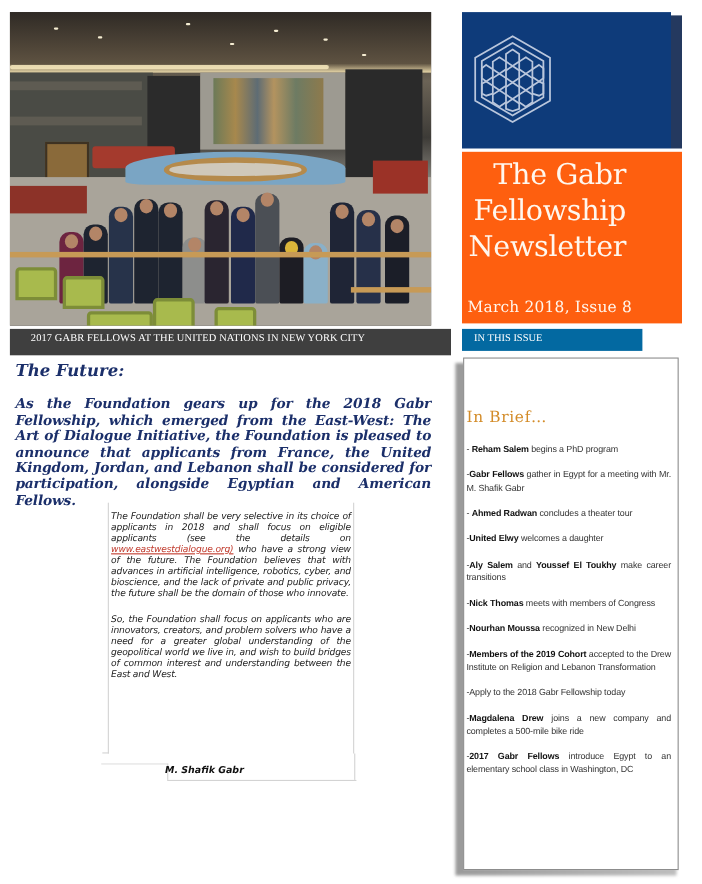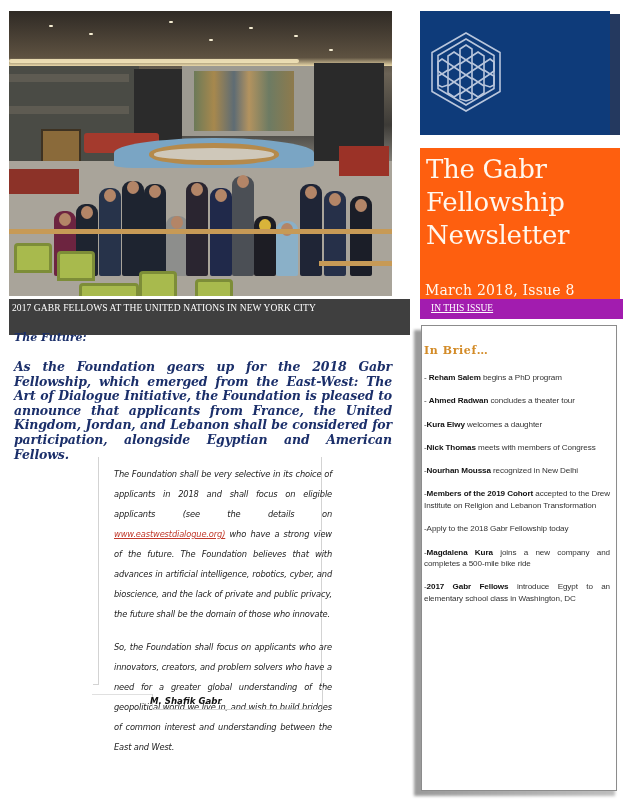--- a/index.html
+++ b/index.html
@@ -32,73 +32,73 @@
   .photo .table { position:absolute; left:140px; top:132px; width:130px; height:22px; border:5px solid #b58a4b; border-radius:50% 50% 45% 45%; background:#cfc8ba; }
   .photo .people { position:absolute; left:45px; top:160px; width:320px; height:105px; }
   .photo .person { position:absolute; bottom:0; width:22px; border-radius:9px 9px 2px 2px; background:#1e2430; }
   .photo .head { position:absolute; width:12px; height:13px; border-radius:50%; background:#b38567; }
   .photo .rail { position:absolute; left:0; top:218px; width:100%; height:5px; background:#c79a56; }
   .photo .rail2 { position:absolute; left:310px; top:250px; width:73px; height:5px; background:#c79a56; }
   .photo .chair { position:absolute; width:38px; height:30px; background:#a8ba4d; border:3px solid #7d8d38; border-radius:4px 4px 0 0; }
 
   
   .caption-bar {
-    position: absolute; left: 9px; top: 299px; width: 401px; height: 36px;
+    position: absolute; left: 9px; top: 299px; width: 401px; height: 24px;
     background: #3f3f3f; color: #ffffff;
     font-family: "Liberation Serif", serif; font-size: 9.5px; letter-spacing: 0.1px;
-    padding: 4px 0 0 3px; white-space: nowrap;
+    padding: 4px 0 0 19px; white-space: nowrap;
   }
 
   
   .logo-panel {
     position: absolute; left: 420px; top: 11px; width: 190px; height: 124px;
     background: #0e3b7a;
   }
   .logo-panel-shadow { position:absolute; left:610px; top:14px; width:10px; height:121px; background:#24395f; }
   .logo-hex { position:absolute; left:5px; top:20px; width:82px; height:82px; }
   .logo-text {
     position: absolute; left: 93px; top: 43px; color: #e6ebf3;
     font-family: "Liberation Serif", serif; font-size: 11px; line-height: 15px;
   }
   .title-panel {
-    position: absolute; left: 420px; top: 148px; width: 200px; height: 156px;
-    background: #fe5f0f; color: #fff7ee;
+    position: absolute; left: 420px; top: 138px; width: 200px; height: 156px;
+    background: #fe5f0f; color: #fff7ee; text-align: right;
   }
   .title-main {
     position: absolute; left: 6px; top: 5px;
     font-family: "DejaVu Serif", serif; font-size: 26px; line-height: 33px; letter-spacing: -0.3px;
   }
   .title-issue {
     position: absolute; left: 5px; top: 134px;
     font-family: "DejaVu Serif", serif; font-size: 14px; letter-spacing: 0.2px;
   }
   .issue-bar {
-    position: absolute; left: 420px; top: 299px; width: 203px; height: 20px;
-    background: #a21caf; color: #ffffff;
-    font-family: "Liberation Serif", serif; font-size: 9.5px; padding: 4px 0 0 11px; text-decoration: underline;
+    position: absolute; left: 420px; top: 299px; width: 164px; height: 20px;
+    background: #0369a1; color: #ffffff;
+    font-family: "Liberation Serif", serif; font-size: 9.5px; padding: 4px 0 0 11px;
   }
 
   
   .future {
     position: absolute; left: 14px; top: 330px; width: 378px;
     color: #1b2f6a; font-family: "DejaVu Serif", serif; font-style: italic; font-weight: bold;
   }
-  .future-heading { font-size: 11px; line-height: 15px; margin-bottom: 15px; }
+  .future-heading { font-size: 15px; line-height: 15px; margin-bottom: 15px; }
   .future-lead { font-size: 12.5px; line-height: 14.6px; text-align: justify; letter-spacing: -0.15px; }
 
   .quote-box {
     position: absolute; left: 98px; top: 457px; width: 224px; height: 228px;
     border-left: 1px solid #d3d3d3; border-right: 1px solid #d3d3d3;
   }
   .quote-box::after {
     content: ""; position:absolute; left:-6px; bottom:0; width:6px; border-bottom:1px solid #d3d3d3;
   }
   .quote-body {
-    position: absolute; left: 114px; top: 464px; width: 218px;
-    font-family: "DejaVu Sans", sans-serif; font-style: italic; font-size: 8.3px; line-height: 20px;
+    position: absolute; left: 101px; top: 464px; width: 218px;
+    font-family: "DejaVu Sans", sans-serif; font-style: italic; font-size: 8.3px; line-height: 10px;
     color: #222222; text-align: justify; letter-spacing: -0.15px;
   }
   .quote-body p { margin-bottom: 13px; }
   .quote-body a { color: #c0392b; text-decoration: underline; }
   .sig-line-left { position:absolute; left:92px; top:694px; width:60px; border-top:1px solid #e0e0e0; }
   .sig-line-bottom { position:absolute; left:152px; top:709px; width:172px; border-top:1px solid #d3d3d3; }
   .sig-line-vert { position:absolute; left:152px; top:694px; height:15px; border-left:1px solid #d3d3d3; }
   .sig-right-vert { position:absolute; left:322px; top:685px; height:24px; border-left:1px solid #d3d3d3; }
   .signature {
     position: absolute; left: 150px; top: 696px; width: 170px; text-align: left;
@@ -110,22 +110,22 @@
     position: absolute; left: 414px; top: 330px; width: 201px; height: 466px;
     background: linear-gradient(90deg, #9a9a9a, #bdbdbd);
     filter: blur(1.5px);
   }
   .brief {
     position: absolute; left: 421px; top: 325px; width: 196px; height: 466px;
     background: #ffffff; border: 1px solid #8c8c8c;
     padding: 18px 6px 0 2px;
   }
   .brief-title {
-    font-family: "DejaVu Serif", serif; font-weight: bold; font-size: 11px; color: #d38b27;
-    letter-spacing: 0.6px; margin-bottom: 15px;
+    font-family: "DejaVu Serif", serif; font-weight: normal; font-size: 14px; color: #d38b27;
+    letter-spacing: 0.6px; margin-bottom: 15px; margin-top: 28px;
   }
   .brief-item {
     font-family: "Liberation Sans", sans-serif; font-size: 8.1px; line-height: 11.6px;
     color: #333333; text-align: justify; margin-bottom: 11.7px; letter-spacing: -0.1px;
   }
   .brief-item b { color: #111111; font-weight: bold; }
 </style>
 </head>
 <body>
 
@@ -246,22 +246,24 @@
 <div class="sig-line-vert"></div>
 <div class="sig-line-bottom"></div>
 <div class="sig-right-vert"></div>
 <div class="signature">M. Shafik Gabr</div>
 
 <div class="brief-shadow"></div>
 <div class="brief">
   <div class="brief-title">In Brief…</div>
   <div id="brief-list">
       <div class="brief-item"><span>- </span><b>Reham Salem</b><span></span><b></b><span> begins a PhD program</span></div>
+      <div class="brief-item"><span>-</span><b>Gabr Fellows</b><span></span><b></b><span> gather in Egypt for a meeting with Mr. M. Shafik Gabr</span></div>
       <div class="brief-item"><span>- </span><b>Ahmed Radwan</b><span></span><b></b><span> concludes a theater tour</span></div>
-      <div class="brief-item"><span>-</span><b>Kura Elwy</b><span></span><b></b><span> welcomes a daughter</span></div>
+      <div class="brief-item"><span>-</span><b>United Elwy</b><span></span><b></b><span> welcomes a daughter</span></div>
+      <div class="brief-item"><span>-</span><b>Aly Salem</b><span> and </span><b>Youssef El Toukhy</b><span> make career transitions</span></div>
       <div class="brief-item"><span>-</span><b>Nick Thomas</b><span></span><b></b><span> meets with members of Congress</span></div>
       <div class="brief-item"><span>-</span><b>Nourhan Moussa</b><span></span><b></b><span> recognized in New Delhi</span></div>
       <div class="brief-item"><span>-</span><b>Members of the 2019 Cohort</b><span></span><b></b><span> accepted to the Drew Institute on Religion and Lebanon Transformation</span></div>
       <div class="brief-item"><span>-Apply to the 2018 Gabr Fellowship today</span><b></b><span></span><b></b><span></span></div>
-      <div class="brief-item"><span>-</span><b>Magdalena Kura</b><span></span><b></b><span> joins a new company and completes a 500-mile bike ride</span></div>
+      <div class="brief-item"><span>-</span><b>Magdalena Drew</b><span></span><b></b><span> joins a new company and completes a 500-mile bike ride</span></div>
       <div class="brief-item"><span>-</span><b>2017 Gabr Fellows</b><span></span><b></b><span> introduce Egypt to an elementary school class in Washington, DC</span></div>
     </div>
 </div>
 
 </body></html>

